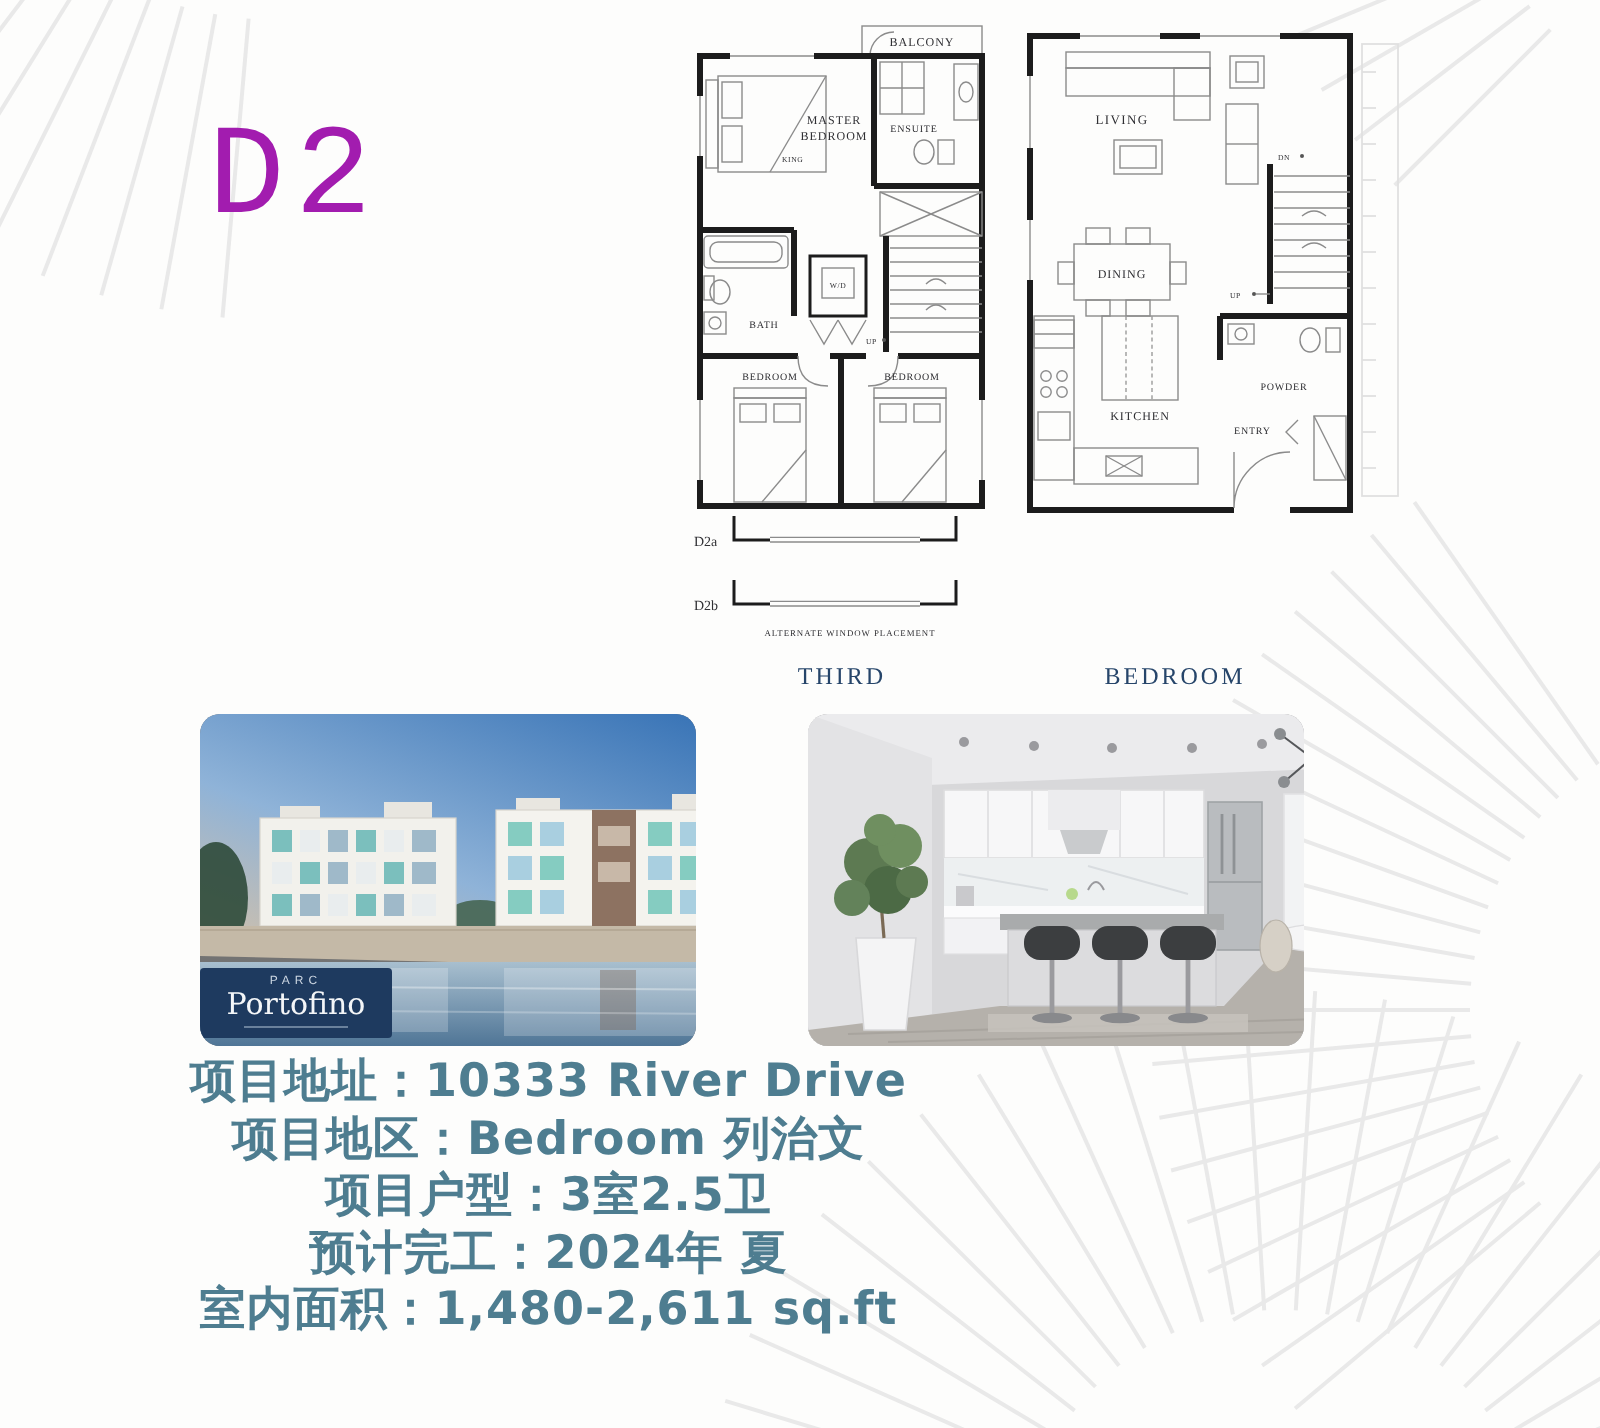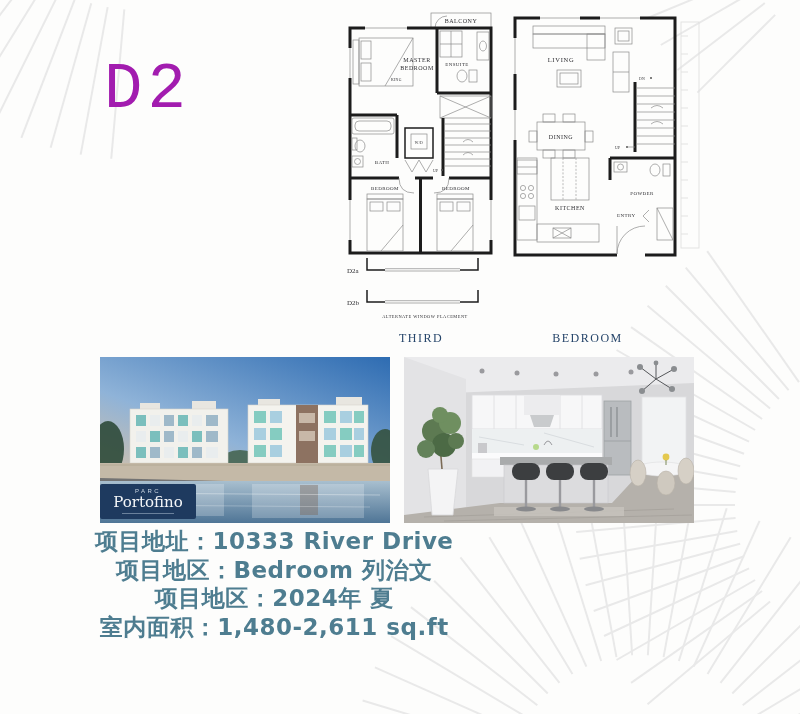--- a/index.html
+++ b/index.html
@@ -30,21 +30,21 @@
   .t4{font-size:3.8px;letter-spacing:.3px;}
   .tD2{font-size:7px;}
   .alt-note{font-size:4.4px;letter-spacing:.5px;}
   .mid{text-anchor:middle;}
   
   .floor-label{position:absolute;top:331px;font-family:"Liberation Serif",serif;
                font-size:12px;color:#26456a;letter-spacing:1.5px;text-align:center;}
   #label-third{left:345px;width:152px;}
   #label-fourth{left:505px;width:165px;}
   
-  .photo{position:absolute;top:357px;width:290px;height:166px;border-radius:0;
+  .photo{position:absolute;top:357px;width:248px;height:166px;border-radius:10px;
          overflow:hidden;background:#737373;}
   #photo-exterior{left:100px;}
   #photo-interior{left:404px;}
   .photo svg{display:block;}
   
   .logo-badge{position:absolute;left:0;bottom:4px;width:92px;padding:4px 2px 5px;
               background:#1e3a5f;text-align:center;color:#fff;border-radius:2px;}
   .logo-top{font-size:6px;letter-spacing:2.5px;color:#ccd6e2;}
   .logo-name{font-family:"DejaVu Serif",serif;font-size:15px;line-height:17px;color:#f4f6f8;}
   .logo-rule{width:52px;height:0;border-top:1px solid #7d93ab;margin:2px auto 0;opacity:.8;}
@@ -503,17 +503,18 @@
       <circle cx="40" cy="88" r="12" fill="#4c6a45"></circle>
         <circle cx="22" cy="92" r="9" fill="#63825a"></circle>
       <circle cx="52" cy="84" r="8" fill="#5d7a52"></circle>
         <circle cx="36" cy="58" r="8" fill="#6f8f60"></circle>
     </svg>
   </div>
 
   <div class="listing">
     <div>项目地址：10333 River Drive</div>
     <div>项目地区：Bedroom 列治文</div>
-    <div>项目地区：2024年 夏</div>
+    <div>项目户型：3室2.5卫</div>
+    <div>预计完工：2024年 夏</div>
     <div>室内面积：1,480-2,611 sq.ft</div>
   </div>
 
 </div>
 
 </body></html>

